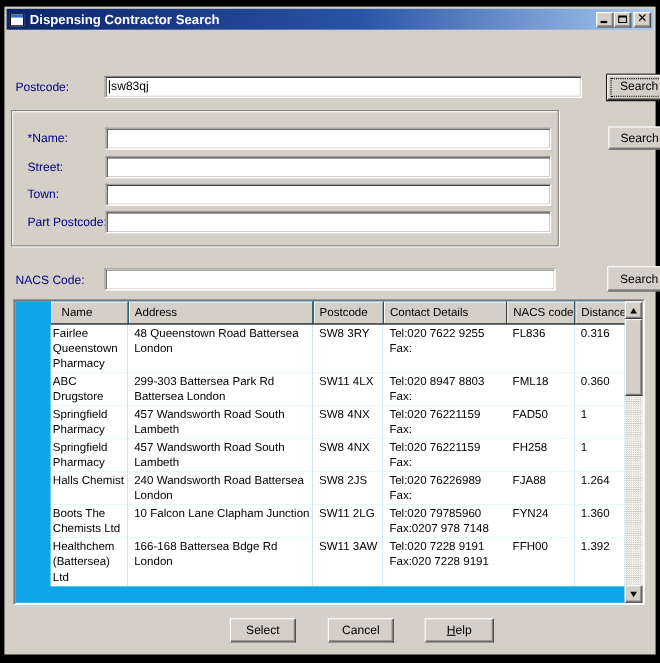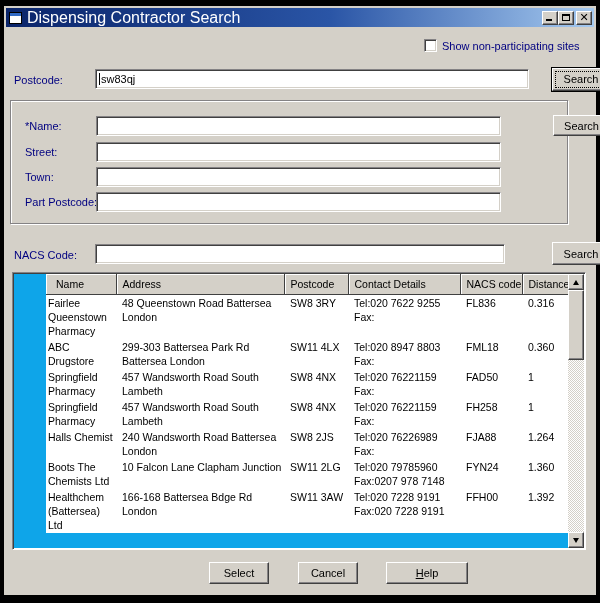--- a/index.html
+++ b/index.html
@@ -24,21 +24,21 @@
   }
   .app-icon {
     width:13px; height:12px; margin-left:3px;
     background:#fff; border:1px solid #000;
     position: relative;
   }
   .app-icon::before {
     content:""; position:absolute; left:0; right:0; top:0; height:3px; background:#316ac5;
   }
   .title-text {
-    color:#fff; font-weight:normal; font-size:16px; margin-left:5px;
+    color:#fff; font-weight:bold; font-size:12px; margin-left:5px;
     letter-spacing:0; white-space:nowrap;
   }
   .win-btns { margin-left:auto; margin-right:2px; display:flex; gap:0; }
   .win-btn {
     width:16px; height:14px; background:#d4d0c8;
     border:1px solid; border-color:#ffffff #404040 #404040 #ffffff;
     box-shadow: inset -1px -1px 0 #848284;
     display:flex; align-items:center; justify-content:center;
     position:relative; cursor:default;
   }
@@ -80,21 +80,21 @@
   }
   .btn-default {
     height:23px; width:58px;
     box-shadow: 0 0 0 1px #000, inset -1px -1px 0 #848284;
   }
   .focus-rect {
     border:1px dotted #000; padding:1px 8px; line-height:13px;
   }
   
   .groupbox {
-    position:absolute; left:6px; top:94px; width:558px; height:124px;
+    position:absolute; left:6px; top:94px; width:498px; height:124px;
     border:1px solid #848284;
     box-shadow: inset 1px 1px 0 #fff, 1px 1px 0 #fff;
   }
   
   .table-wrap {
     position:absolute; left:8px; top:266px; width:574px; height:278px;
     background:#fff;
     border:1px solid; border-color:#848284 #fff #fff #848284;
     box-shadow: inset 1px 1px 0 #404040;
     overflow:hidden;
@@ -157,24 +157,20 @@
         </div>
       <div class="win-btn">
           <span class="g-max"></span>
         </div>
       <div class="win-btn close">
           <span class="g-close">✕</span>
         </div>
     </div>
   </div>
 
-  <div class="chk-wrap">
-    <span class="checkbox"></span>
-    <span class="chk-label">Show non-participating sites</span>
-  </div>
 
   <div class="lbl" style="left:10px; top:68px;">Postcode:</div>
   <div class="field" style="left:91px; top:63px; width:434px;">
     <span class="caret"></span>
       <span>sw83qj</span>
   </div>
   <button class="btn btn-default" style="left:512px; top:62px;">
     <span class="focus-rect">Search</span>
   </button>
 
@@ -330,17 +326,17 @@
         </div>
     </div>
   </div>
 
   <button class="btn footer-btn" style="left:169px;">
       <span>Select</span>
     </button>
   <button class="btn footer-btn" style="left:258px;">
       <span>Cancel</span>
     </button>
-  <button class="btn footer-btn" style="left:346px; width:82px;">
+  <button class="btn footer-btn" style="left:346px; width:63px;">
     <span><span class="help-u">H</span><span>elp</span></span>
   </button>
 
 </div>
 
 </body></html>

